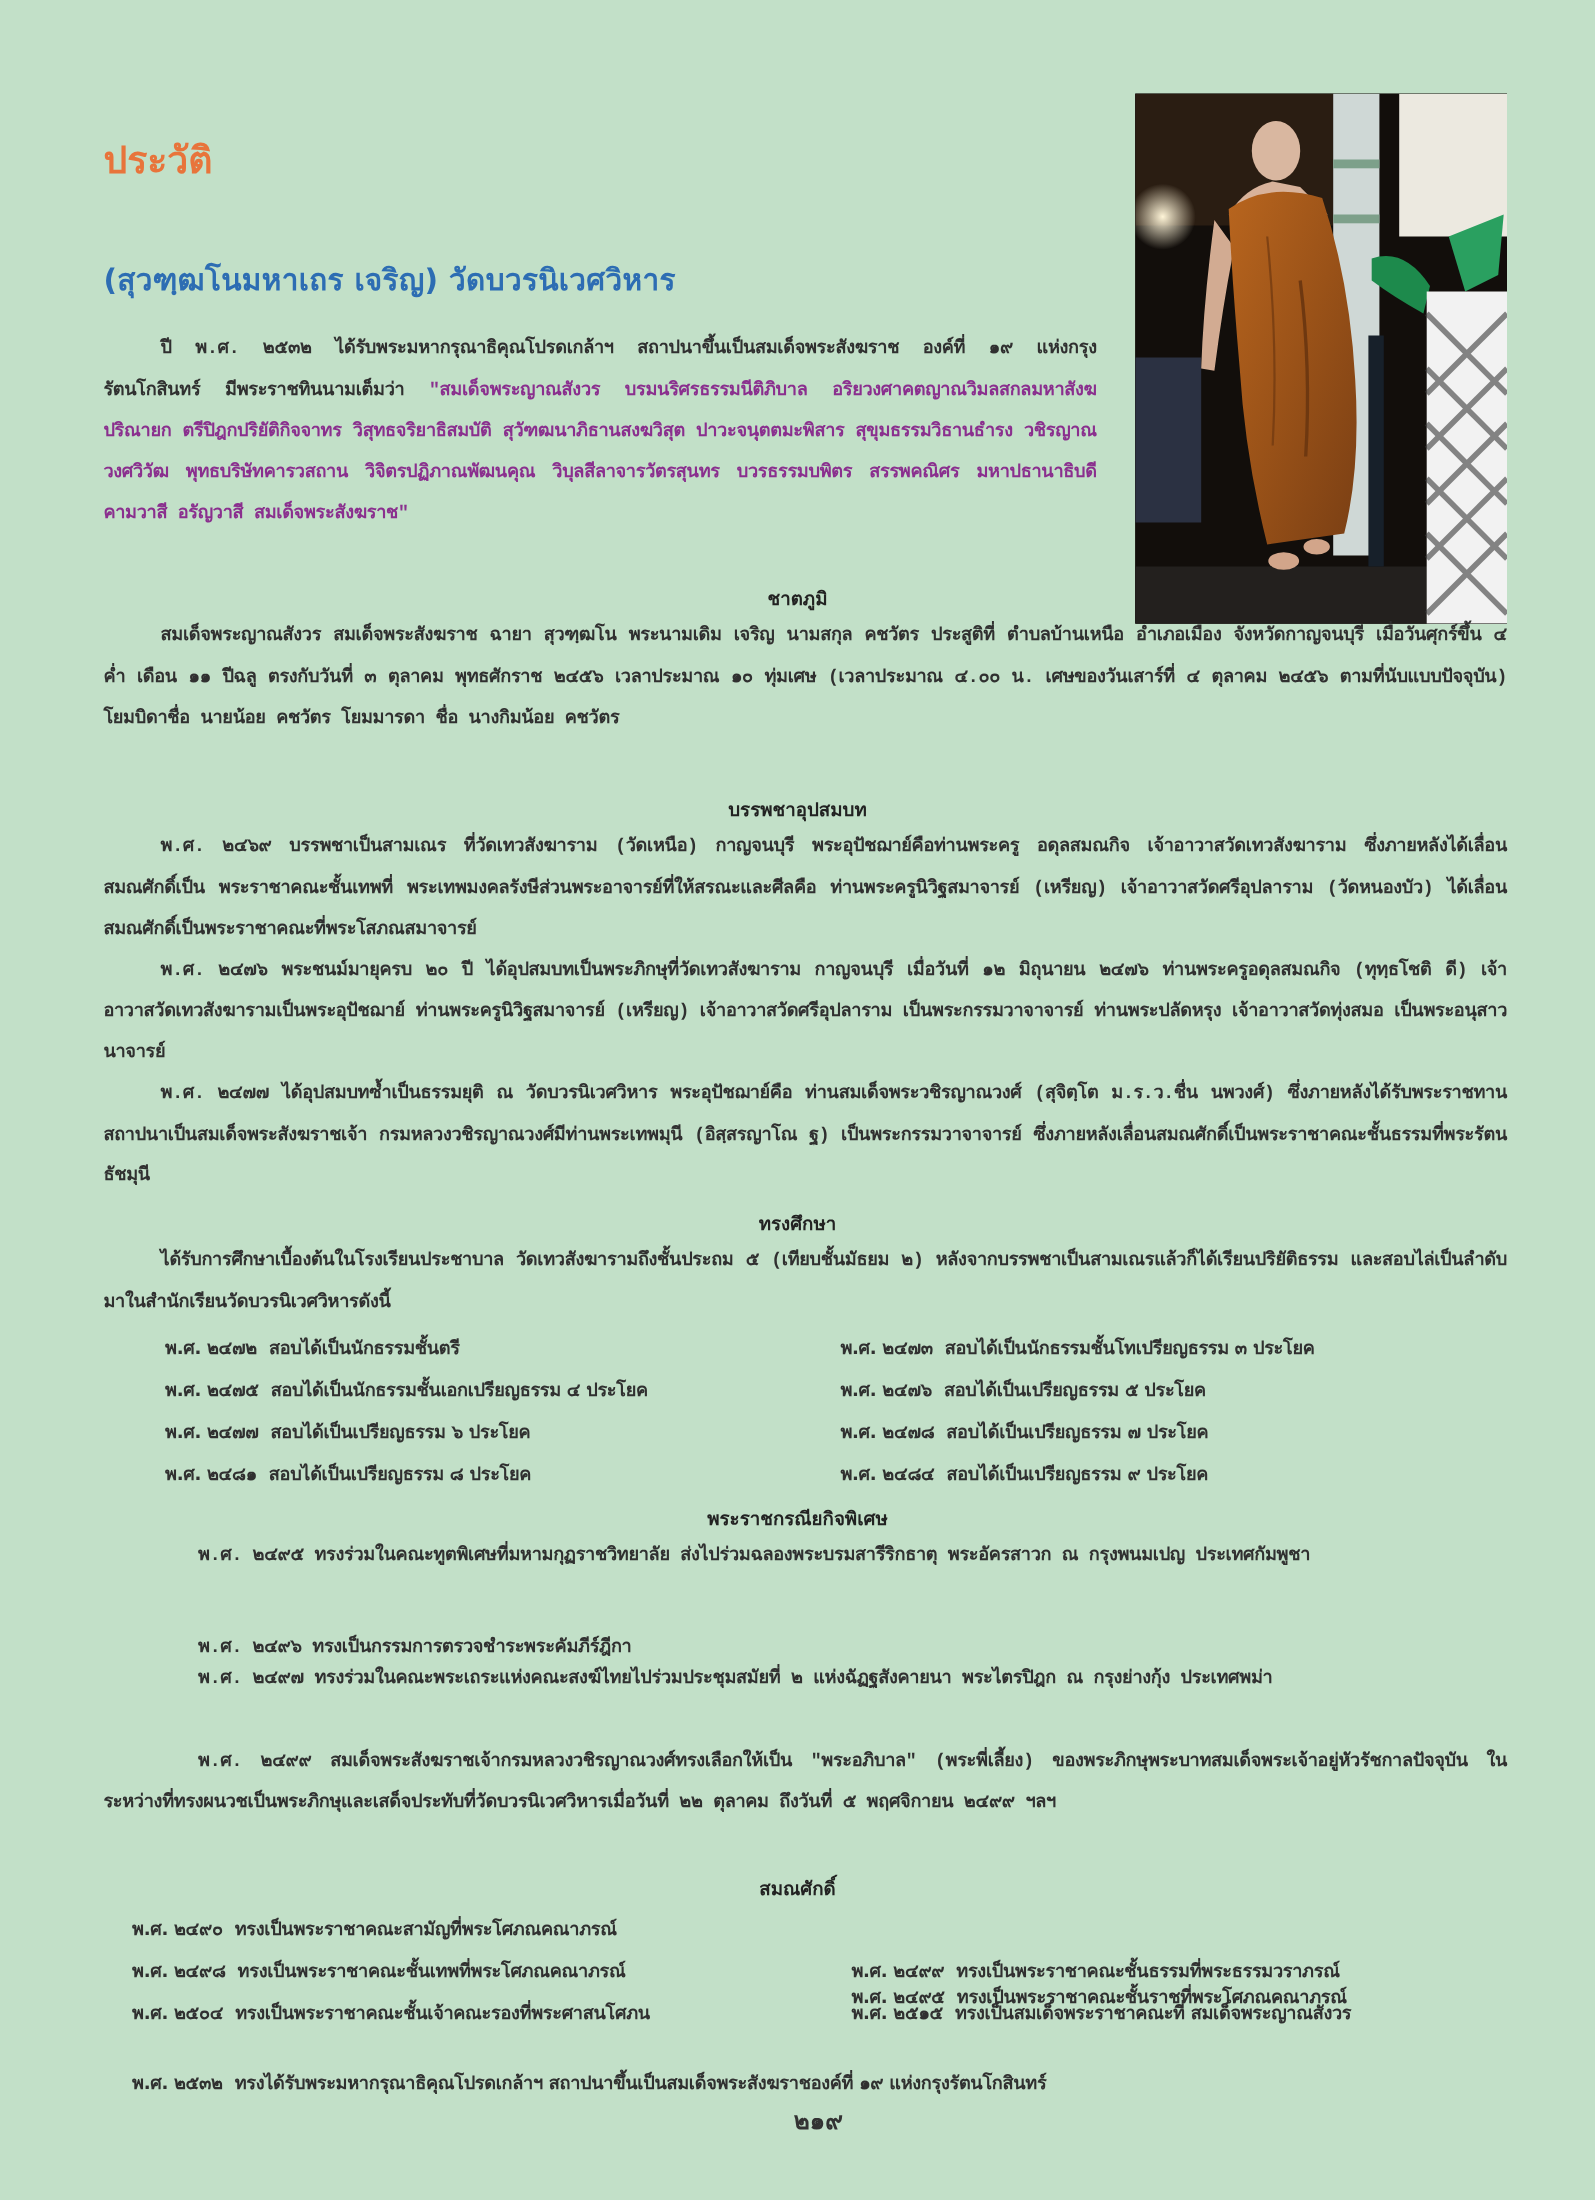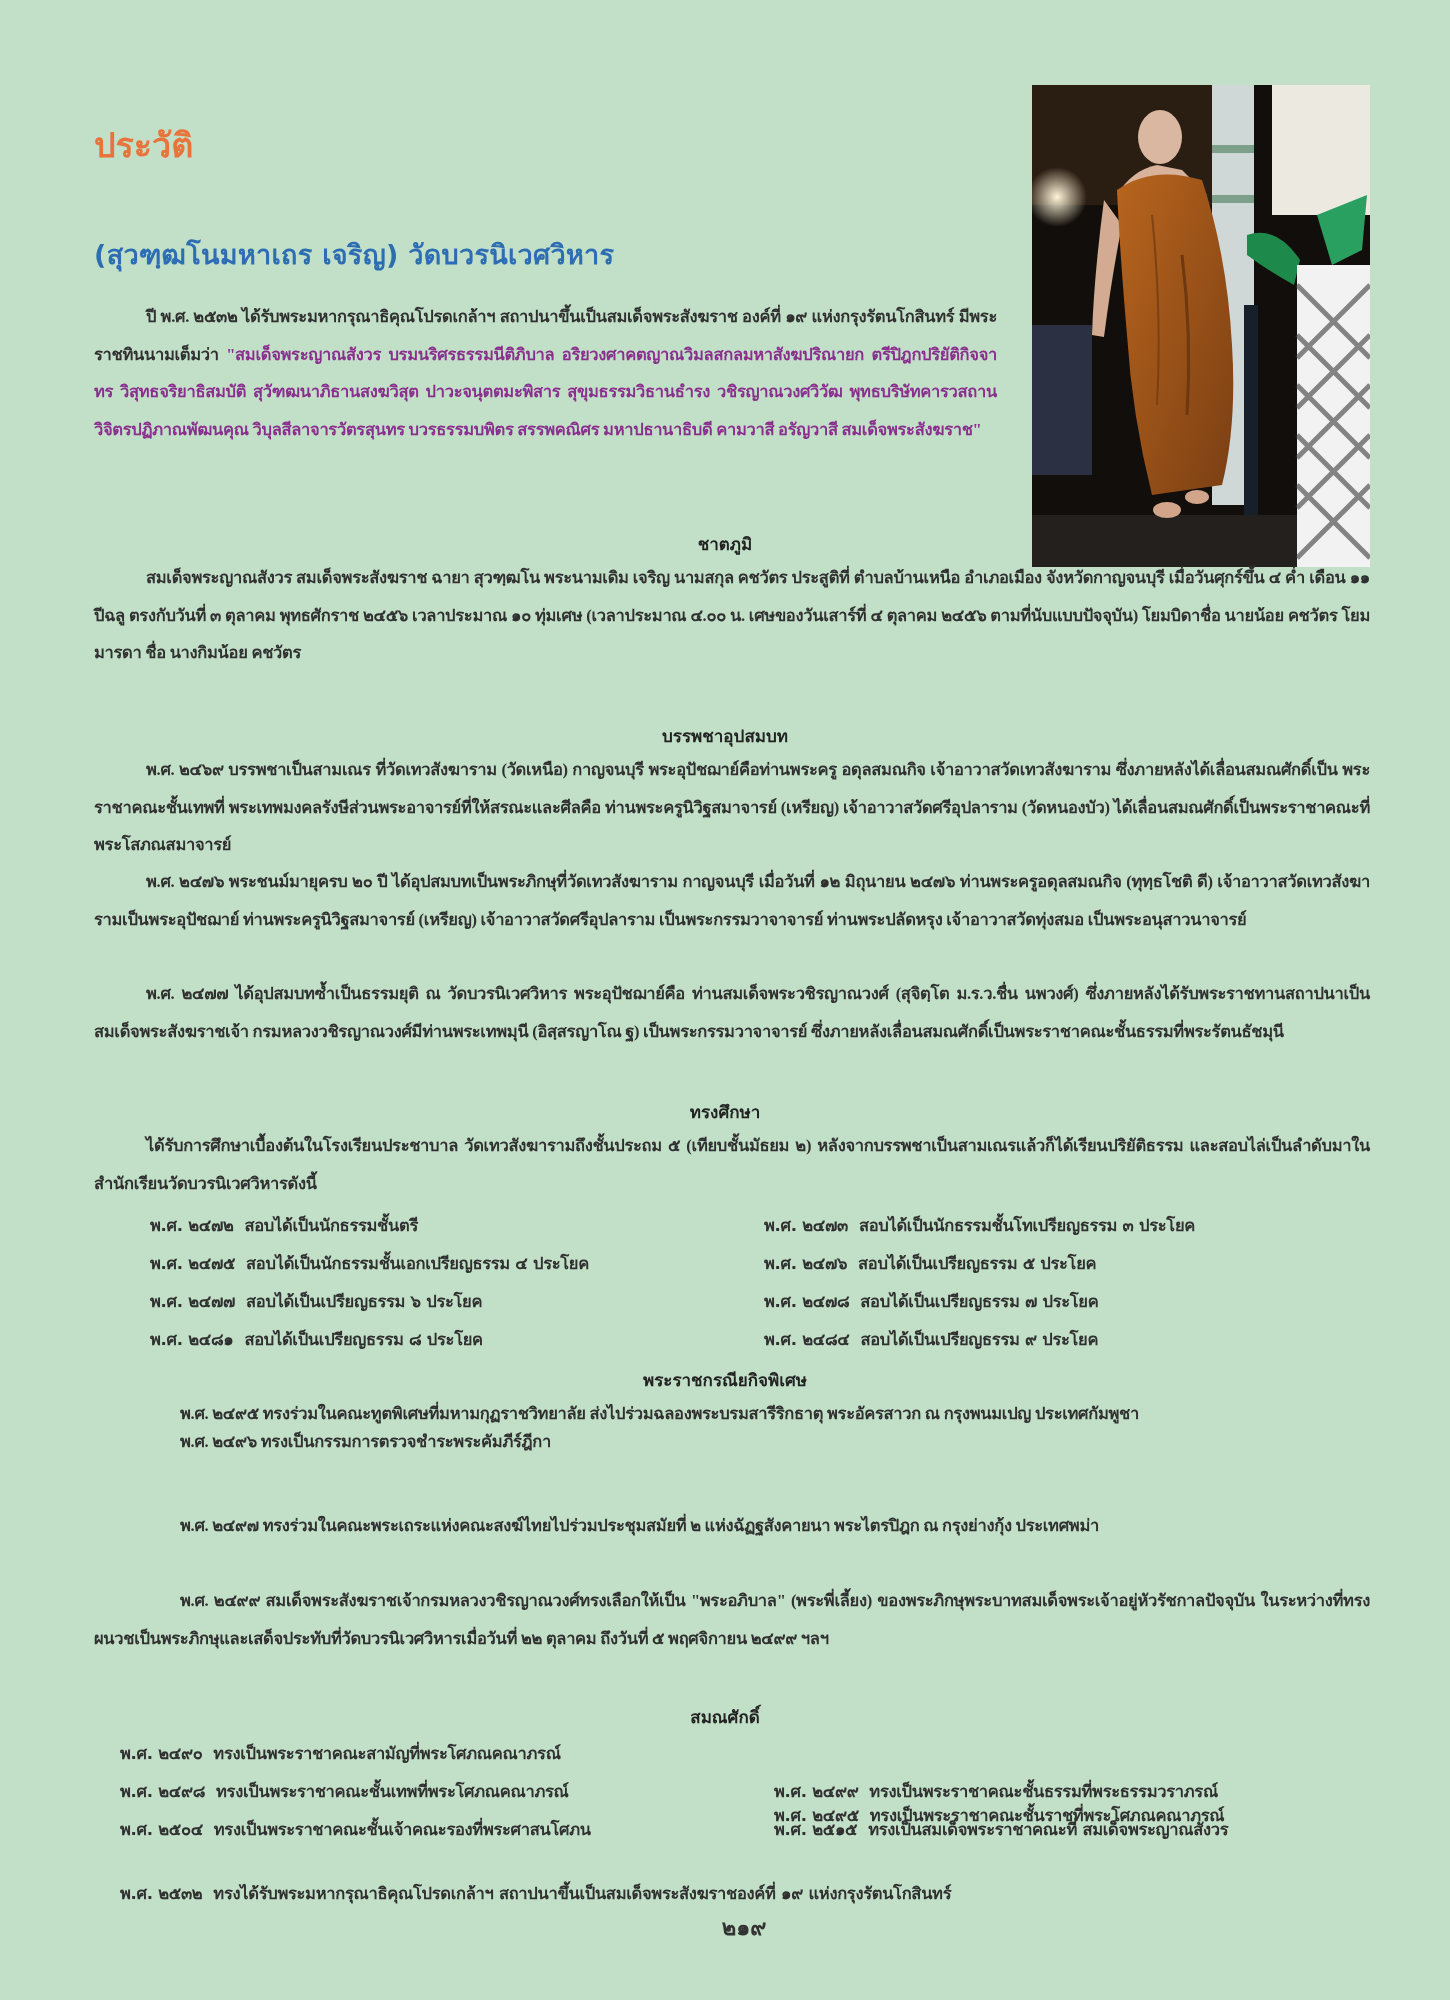--- a/index.html
+++ b/index.html
@@ -7,21 +7,21 @@
     width:1450px; height:2000px; background:#c2e0c8;
     font-family:"DejaVu Serif", serif; color:#2a2a2a; position:relative; overflow:hidden;
   }
   .page { position:absolute; left:0; top:0; width:1450px; height:1748px;border-radius:29px; }
   .title-main { position:absolute; left:94px; top:118px; font-size:34px; font-weight:bold; color:#e8743b; font-family:"DejaVu Sans", sans-serif; }
   .title-sub { position:absolute; left:94px; font-size:27px; font-weight:bold; color:#2d6db3; font-family:"DejaVu Sans", sans-serif; letter-spacing:0.3px; }
   .photo {
     position:absolute; left:1032px; top:85px; width:338px; height:482px; overflow:hidden;
     background:#0f0c0a;
   }
-  .para { position:absolute; font-size:16.5px; line-height:37.5px; text-align:justify; color:#303030; font-weight:bold; font-family:Liberation Serif, serif; letter-spacing:-0.3px; }
+  .para { position:absolute; font-size:16.5px; line-height:37.5px; text-align:justify; color:#303030; font-weight:bold; font-family:Liberation Mono, monospace; letter-spacing:-0.3px; }
   .para .hl { color:#8a2f8e; }
   .indent { text-indent:52px; }
   .sec-head { position:absolute; left:0; width:1450px; text-align:center; font-size:17px; font-weight:bold; color:#222; font-family:"DejaVu Sans", sans-serif; }
   .row2 { position:absolute; font-size:16.5px; font-weight:bold; color:#303030; font-family:"DejaVu Sans", sans-serif; letter-spacing:-0.3px; white-space:nowrap; }
   .pageno { position:absolute; left:0; width:1450px; top:1910px; text-align:center; font-size:22px; font-weight:bold; color:#333;padding-left:19px; }
 </style>
 </head>
 <body>
 
 <div class="page">
@@ -103,21 +103,21 @@
     <div class="row2" style="left:150px; top:1250px;"><span>พ.ศ. ๒๔๗๕</span>&nbsp; <span>สอบได้เป็นนักธรรมชั้นเอกเปรียญธรรม ๔ ประโยค</span></div>
     <div class="row2" style="left:764px; top:1250px;"><span>พ.ศ. ๒๔๗๖</span>&nbsp; <span>สอบได้เป็นเปรียญธรรม ๕ ประโยค</span></div>
     <div class="row2" style="left:150px; top:1288px;"><span>พ.ศ. ๒๔๗๗</span>&nbsp; <span>สอบได้เป็นเปรียญธรรม ๖ ประโยค</span></div>
     <div class="row2" style="left:764px; top:1288px;"><span>พ.ศ. ๒๔๗๘</span>&nbsp; <span>สอบได้เป็นเปรียญธรรม ๗ ประโยค</span></div>
     <div class="row2" style="left:150px; top:1326px;"><span>พ.ศ. ๒๔๘๑</span>&nbsp; <span>สอบได้เป็นเปรียญธรรม ๘ ประโยค</span></div>
     <div class="row2" style="left:764px; top:1326px;"><span>พ.ศ. ๒๔๘๔</span>&nbsp; <span>สอบได้เป็นเปรียญธรรม ๙ ประโยค</span></div>
   </div>
 
   <div class="sec-head" style="top:1366px;">พระราชกรณียกิจพิเศษ</div>
   <div class="para" style="left:94px; top:1395px; width:1276px; text-indent:86px;">พ.ศ. ๒๔๙๕ ทรงร่วมในคณะทูตพิเศษที่มหามกุฏราชวิทยาลัย   ส่งไปร่วมฉลองพระบรมสารีริกธาตุ พระอัครสาวก ณ กรุงพนมเปญ ประเทศกัมพูชา</div>
-  <div class="para" style="left:94px; top:1423px; width:1276px; text-indent:86px;">พ.ศ. ๒๔๙๖ ทรงเป็นกรรมการตรวจชำระพระคัมภีร์ฎีกา</div>
+  <div class="para" style="left:94px; top:1479px; width:1276px; text-indent:86px;">พ.ศ. ๒๔๙๖ ทรงเป็นกรรมการตรวจชำระพระคัมภีร์ฎีกา</div>
   <div class="para" style="left:94px; top:1507px; width:1276px; text-indent:86px;">พ.ศ. ๒๔๙๗ ทรงร่วมในคณะพระเถระแห่งคณะสงฆ์ไทยไปร่วมประชุมสมัยที่ ๒ แห่งฉัฏฐสังคายนา พระไตรปิฎก ณ กรุงย่างกุ้ง ประเทศพม่า</div>
   <div class="para" style="left:94px; top:1582px; width:1276px; text-indent:86px;">พ.ศ. ๒๔๙๙ สมเด็จพระสังฆราชเจ้ากรมหลวงวชิรญาณวงศ์ทรงเลือกให้เป็น "พระอภิบาล" (พระพี่เลี้ยง) ของพระภิกษุพระบาทสมเด็จพระเจ้าอยู่หัวรัชกาลปัจจุบัน   ในระหว่างที่ทรงผนวชเป็นพระภิกษุและเสด็จประทับที่วัดบวรนิเวศวิหารเมื่อวันที่ ๒๒ ตุลาคม ถึงวันที่ ๕ พฤศจิกายน ๒๔๙๙ ฯลฯ</div>
 
   <div class="sec-head" style="top:1703px;">สมณศักดิ์</div>
   <div>
     <div class="row2" style="left:120px; top:1740px;"><span>พ.ศ. ๒๔๙๐</span>&nbsp; <span>ทรงเป็นพระราชาคณะสามัญที่พระโศภณคณาภรณ์</span></div>
     <div class="row2" style="left:774px; top:1802px;"><span>พ.ศ. ๒๔๙๕</span>&nbsp; <span>ทรงเป็นพระราชาคณะชั้นราชที่พระโศภณคณาภรณ์</span></div>
     <div class="row2" style="left:120px; top:1778px;"><span>พ.ศ. ๒๔๙๘</span>&nbsp; <span>ทรงเป็นพระราชาคณะชั้นเทพที่พระโศภณคณาภรณ์</span></div>
     <div class="row2" style="left:774px; top:1778px;"><span>พ.ศ. ๒๔๙๙</span>&nbsp; <span>ทรงเป็นพระราชาคณะชั้นธรรมที่พระธรรมวราภรณ์</span></div>
     <div class="row2" style="left:120px; top:1816px;"><span>พ.ศ. ๒๕๐๔</span>&nbsp; <span>ทรงเป็นพระราชาคณะชั้นเจ้าคณะรองที่พระศาสนโศภน</span></div>

